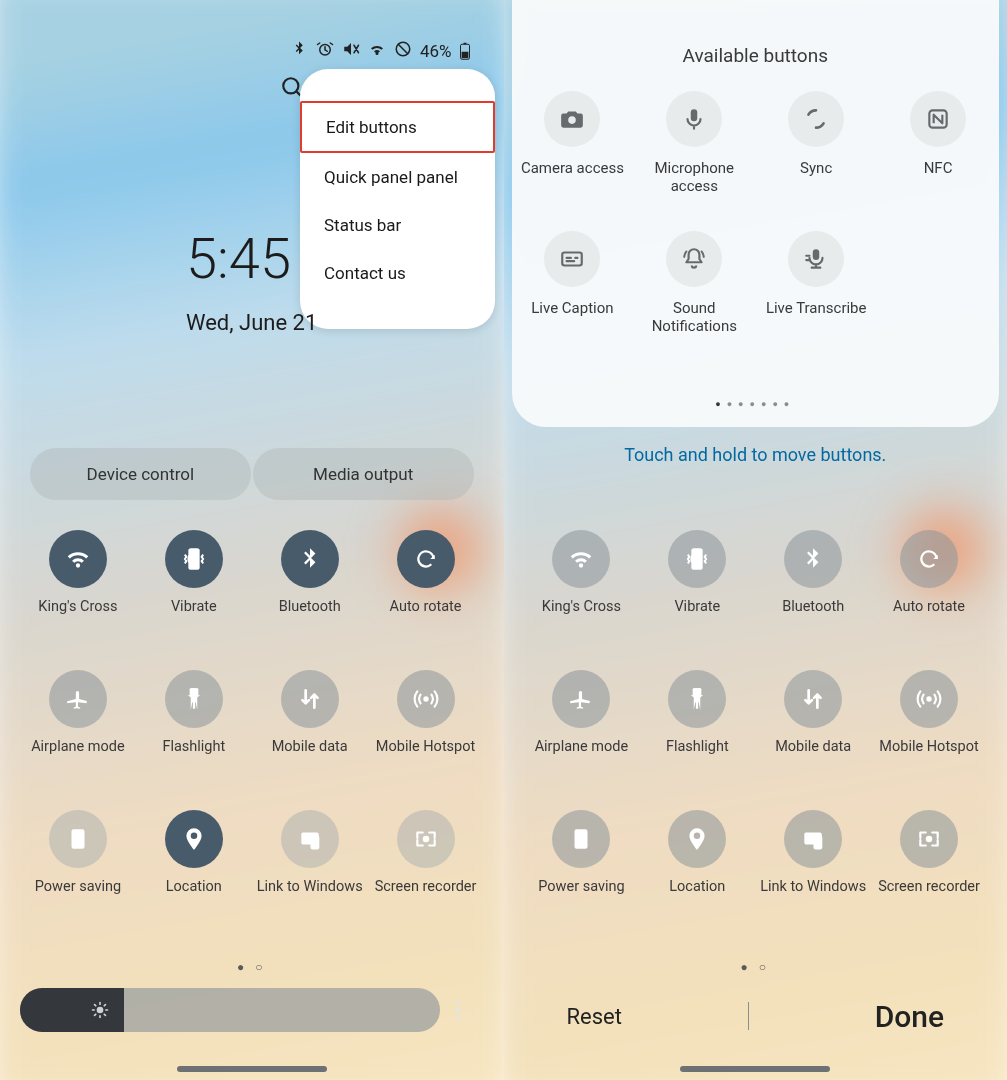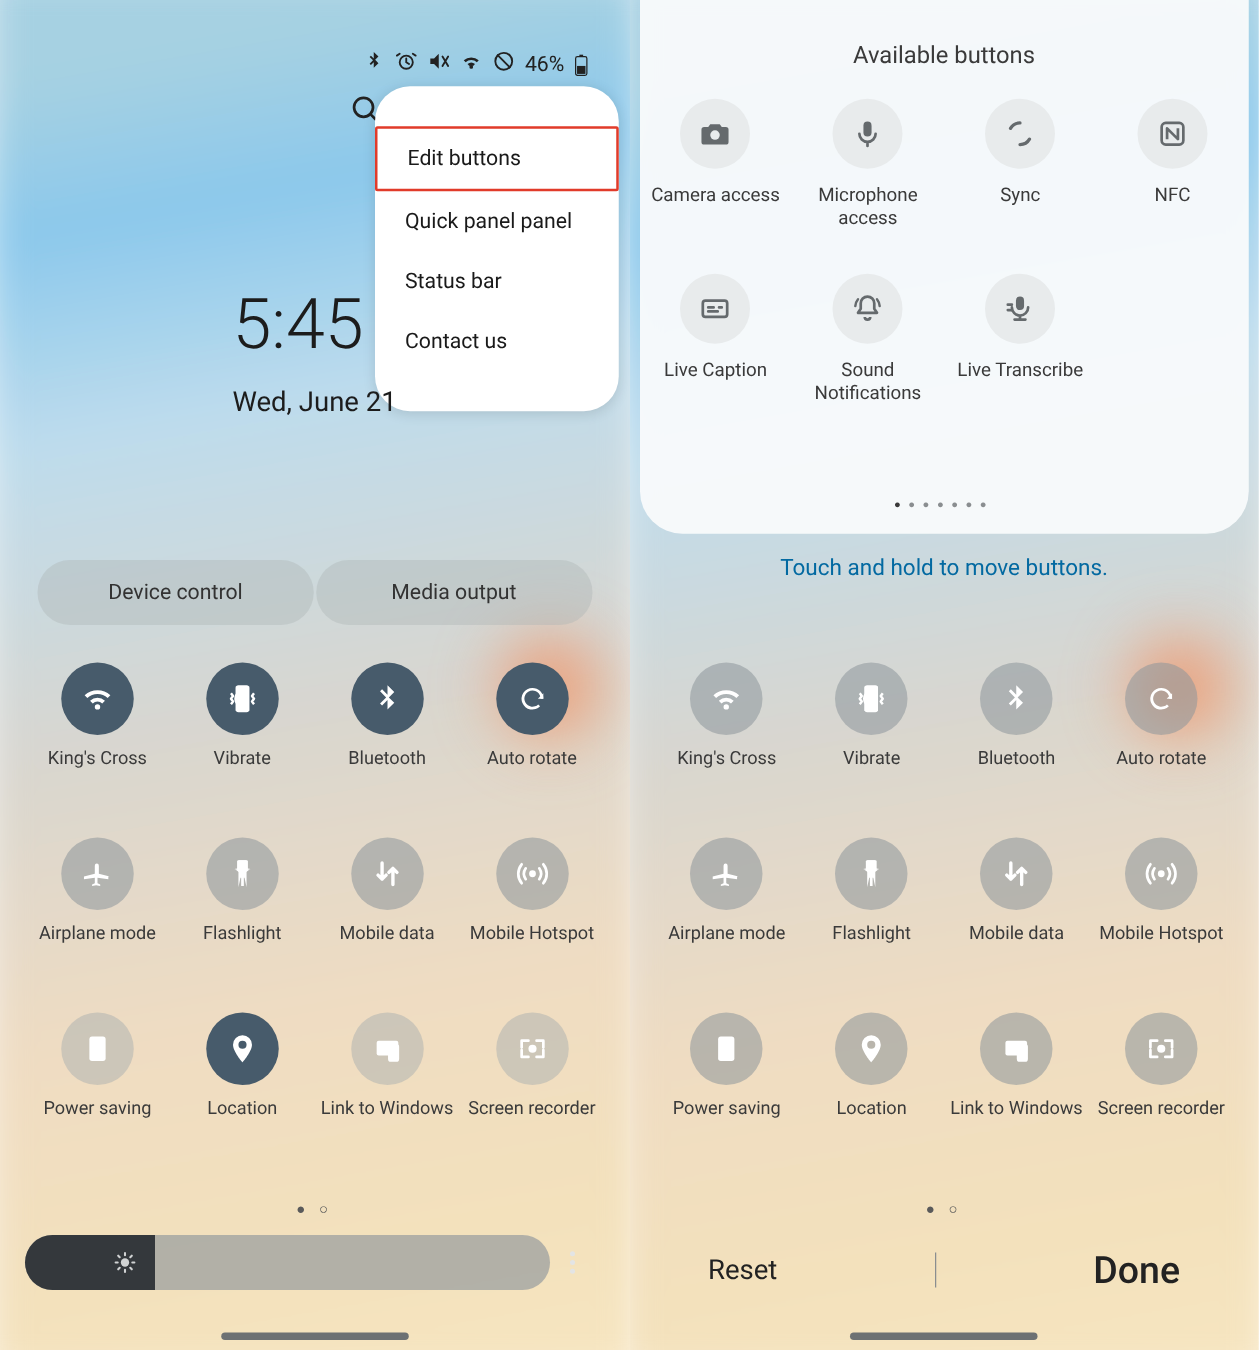--- a/index.html
+++ b/index.html
@@ -33,21 +33,21 @@
   .c-on   { background: #475b6b; }
   .c-off  { background: rgba(140,150,155,.55); }
   .c-off2 { background: rgba(170,175,175,.5); }
   
   .pgdots { position: absolute; top: 960px; left: 0; right: 0; text-align: center; font-size: 12px; color: #5a5a5a; letter-spacing: 4px; }
   .slider-track { position: absolute; top: 988px; left: 20px; width: 420px; height: 44px; border-radius: 24px; background: rgba(150,155,158,.7); display:flex; align-items:center;}
   .slider-fill { width: 104px; height: 44px; border-radius: 24px 0 0 24px; background: #34383c; display:flex; align-items:center; justify-content:flex-end; padding-right:14px;}
   .slider-dots { position: absolute; top: 994px; right: 34px; }
   .homebar { position: absolute; bottom: 8px; left: 50%; transform: translateX(-50%); width: 150px; height: 6px; border-radius: 4px; background: #6d7173; }
   
-  .avail-panel { position: absolute; top: 0; left: 8px; right: 8px; height: 427px; background: rgba(248,250,251,.96); border-radius: 0 0 34px 34px; padding-top: 32px; }
+  .avail-panel { position: absolute; top: 0; left: 8px; right: 8px; height: 427px; background: rgba(248,250,251,.96); border-radius: 0 0 34px 34px; padding-top: 44px; }
   .avail-title { text-align: center; font-size: 19px; color: #3a3a3a; }
   .avail-grid { margin-top: 24px; display: grid; grid-template-columns: repeat(4,1fr); row-gap: 36px; }
   .avail-item { display:flex; flex-direction:column; align-items:center; gap:12px;}
   .avail-item .ac { width: 56px; height:56px; border-radius:50%; background:#e8ebec; display:flex; align-items:center; justify-content:center; color:#656a6d;}
   .avail-item .al { font-size:15px; color:#3a3a3a; text-align:center; line-height:1.2;}
   .panel-dots { position:absolute; bottom:18px; left:0; right:0; text-align:center; font-size:9px; letter-spacing:6px; color:#8a8e90;}
   .panel-dots .active { color:#3a3a3a; }
   .hint-text { position:absolute; top: 444px; left:0; right:0; text-align:center; font-size:18px; color:#0369a1;}
   
   .bot-bar { position:absolute; top: 988px; left:0; right:0; height:56px; display:flex; align-items:center; justify-content:space-around;}

